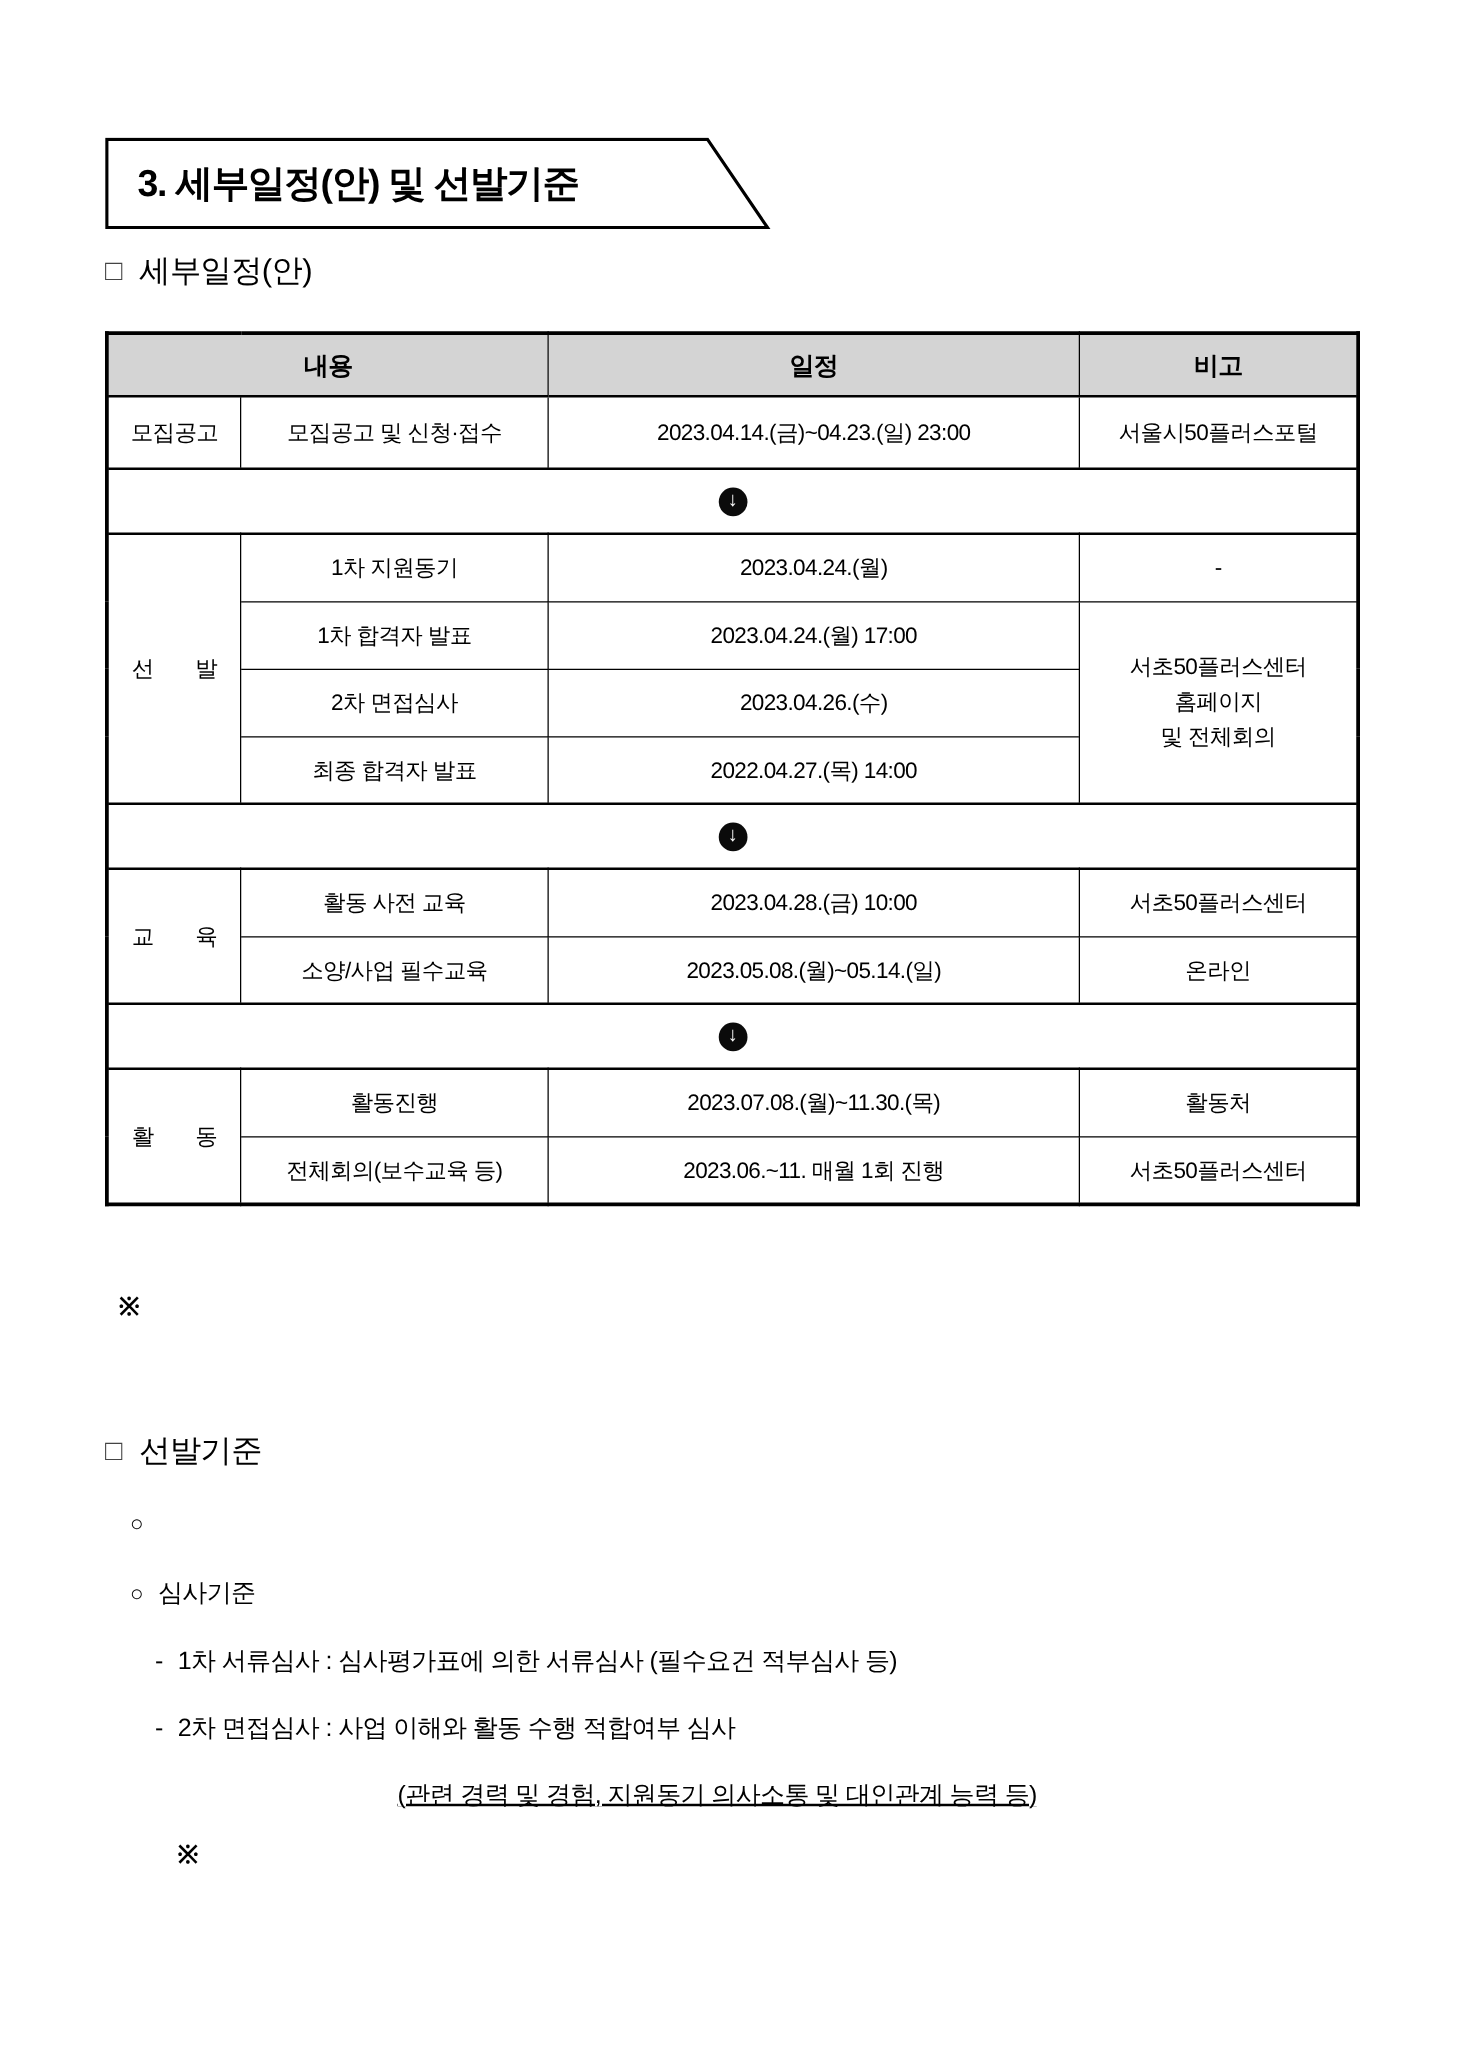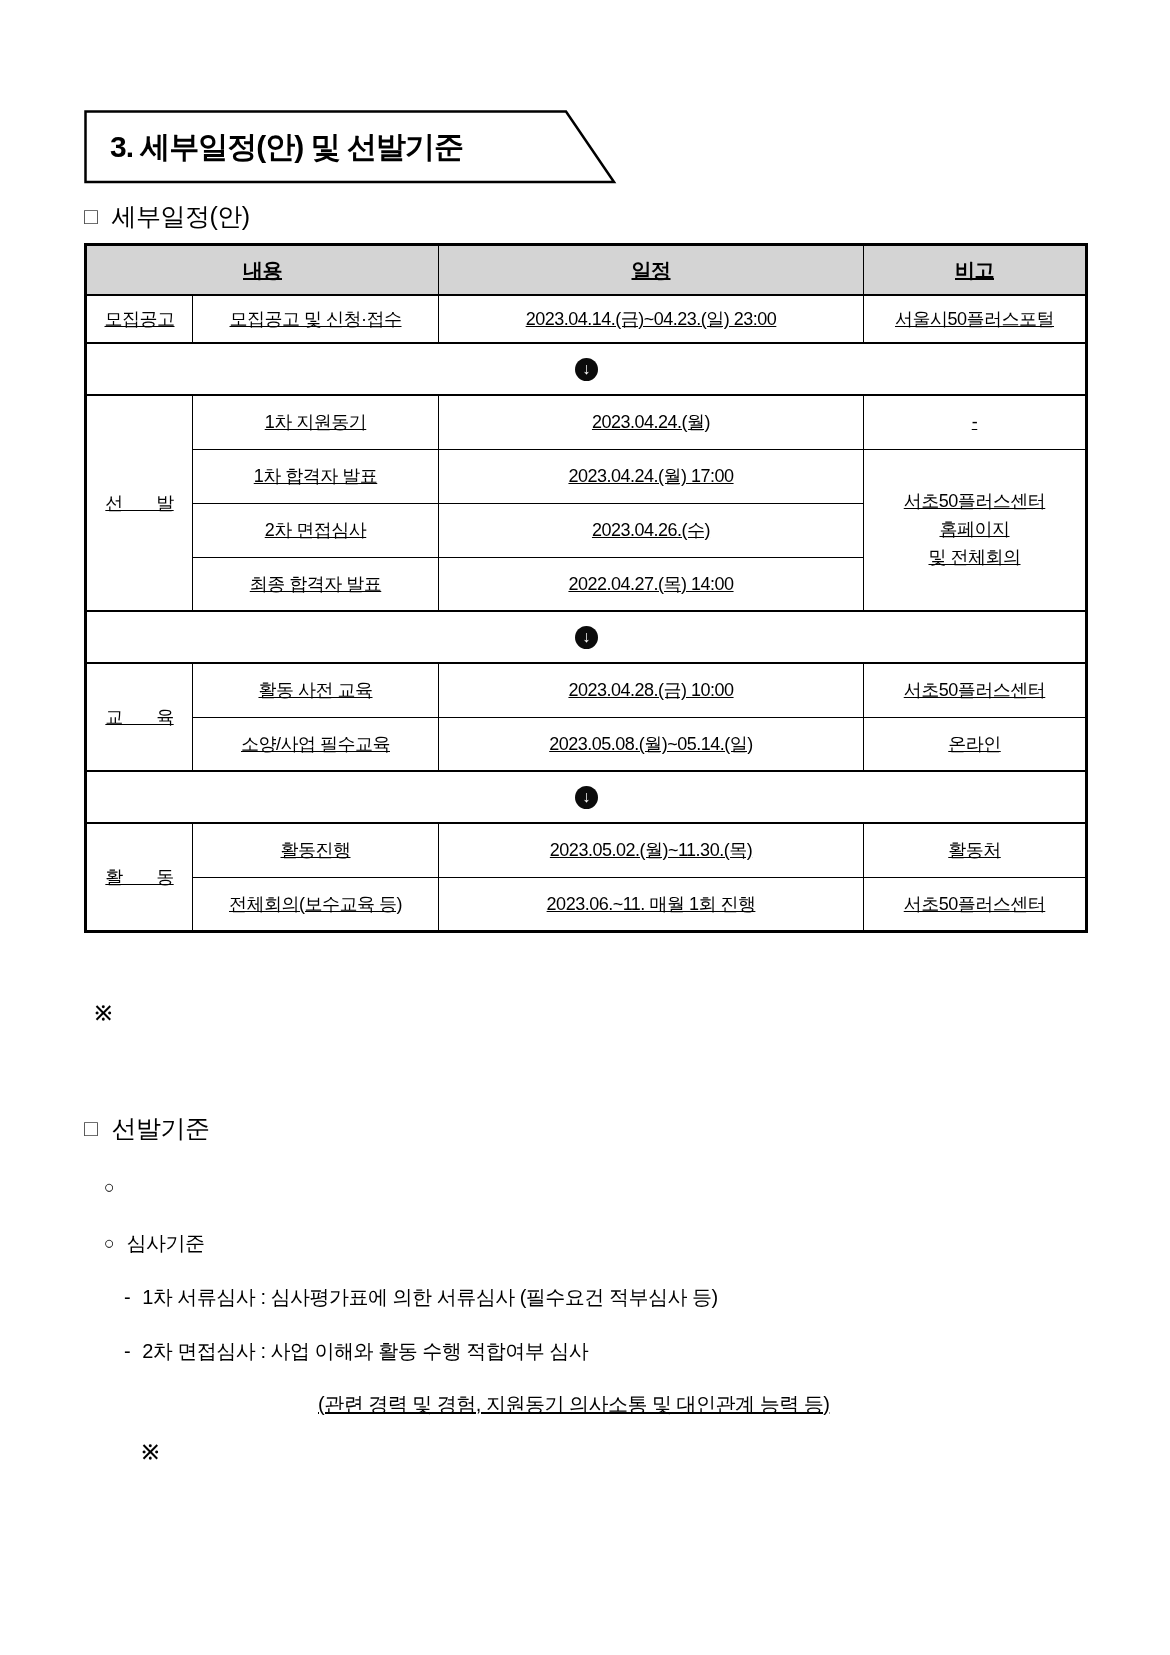--- a/index.html
+++ b/index.html
@@ -43,46 +43,45 @@
     letter-spacing: -0.5px;
     display: flex;
     align-items: center;
     gap: 14px;
     white-space: nowrap;
   }
   .sec-heading .marker { font-size: 23px; color: #444; }
 
   
   table.schedule {
-    margin: 10px 0 0 84px;
+    margin: 32px 0 0 84px;
     width: 1001px;
     table-layout: fixed;
     border-collapse: collapse;
     border: 3px solid #000;
-    text-decoration: underline;
   }
   table.schedule th, table.schedule td {
     border: 1.5px solid #000;
     text-align: center;
     vertical-align: middle;
     font-size: 18px;
     letter-spacing: -0.5px;
     padding: 0 4px;
     overflow: hidden;
   }
   table.schedule thead th {
     background: #d4d4d4;
     height: 48px;
     font-family: "Liberation Serif", serif;
     font-weight: 700;
     font-size: 20px;
     border-bottom: 2px solid #000;
   }
   tr.row-data { height: 54px; }
-  tr.row-first { height: 48px; }
+  tr.row-first { height: 58px; }
   td.cell-group { word-spacing: 1.6em; }
   tr.row-arrow td {
     height: 50px;
     border-top: 2.5px solid #000;
     border-bottom: 2.5px solid #000;
   }
   .note-multi div { line-height: 1.55; }
   .arrow-disc {
     display: inline-flex;
     width: 23px;
@@ -209,21 +208,21 @@
 
     <tr class="row-arrow">
       <td colspan="4">
         <span class="arrow-disc">↓</span>
       </td>
     </tr>
 
     <tr class="row-data">
       <td class="cell-group" rowspan="2">활 동</td>
       <td>활동진행</td>
-      <td>2023.05.02.(월)~11.30.(목)</td>
+      <td>2023.07.08.(월)~11.30.(목)</td>
       <td>활동처</td>
     </tr>
     <tr class="row-data">
       <td>전체회의(보수교육 등)</td>
       <td>2023.06.~11. 매월 1회 진행</td>
       <td>서초50플러스센터</td>
     </tr>
   </tbody>
 </table>
 

